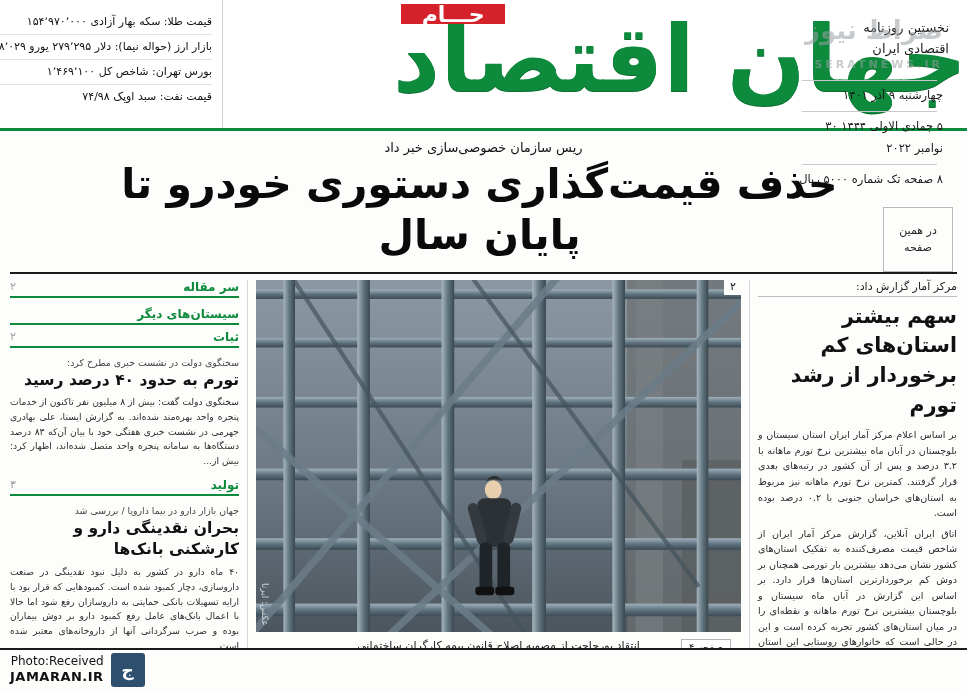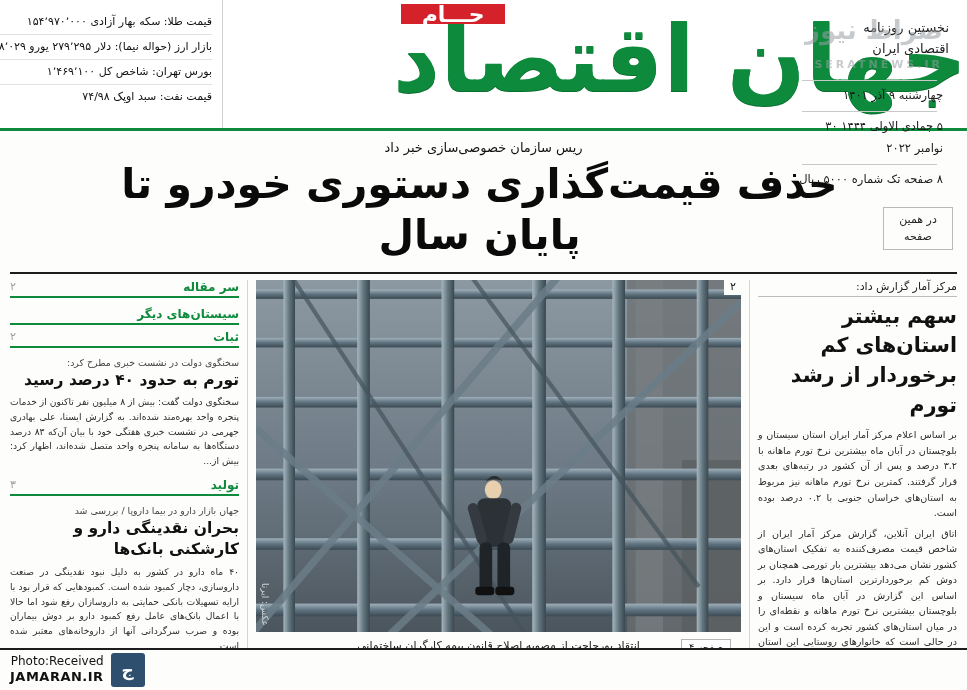--- a/index.html
+++ b/index.html
@@ -138,21 +138,21 @@
   }
   .headline-note {
     position: absolute;
     right: 14px;
     top: 207px;
     width: 70px;
     text-align: center;
     font-size: 11px;
     color: #222;
     border: 1px solid #b9b9b9;
-    padding: 4px 2px;
+    padding: 15px 2px;
     line-height: 1.5;
   }
   .band-rule {
     border-top: 2px solid #1c1c1c;
     margin: 4px 10px 0 10px;
   }
 
   
   .body {
     display: flex;

